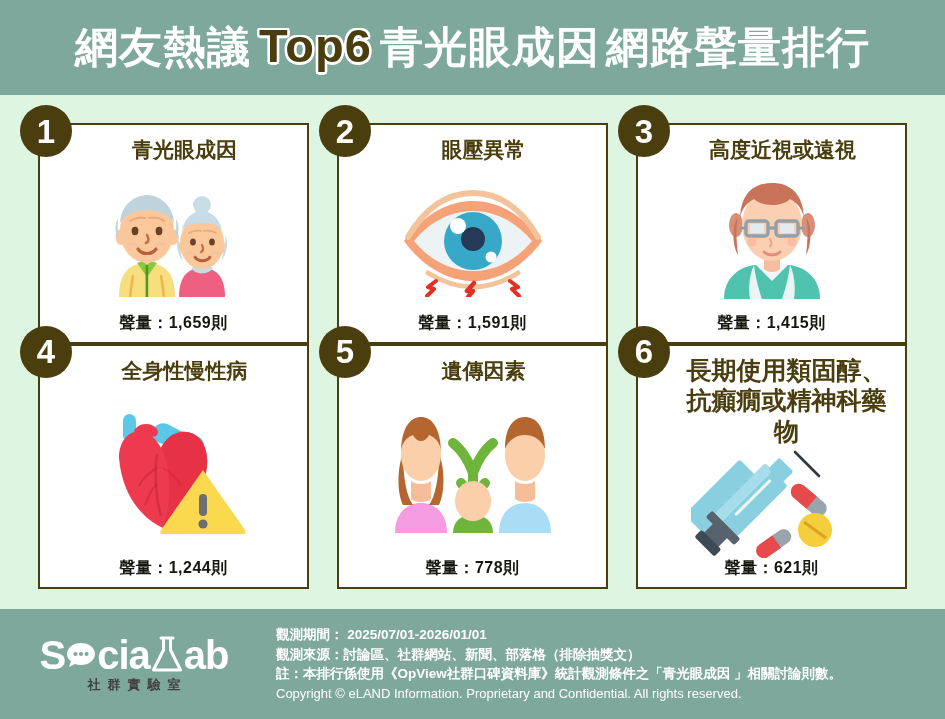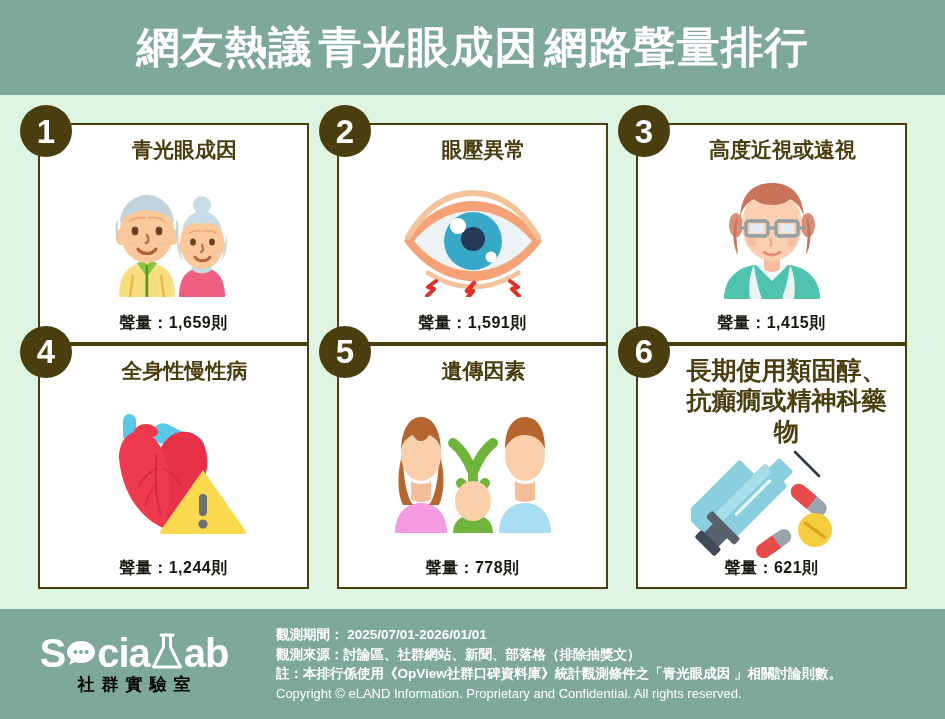--- a/index.html
+++ b/index.html
@@ -81,35 +81,36 @@
   }
   .logo-wrap {
     width:262px; display:flex; flex-direction:column;
     align-items:center; justify-content:center; padding-left:6px;
   }
   .logo-main {
     display:flex; align-items:center; color:#fff;
     font-size:40px; font-weight:bold; letter-spacing:-1px; line-height:1;
   }
   .logo-sub {
-    color:#000000; font-size:17px; letter-spacing:7px;
+    color:#404040; font-size:13px; letter-spacing:7px;
     padding-left:7px; font-weight:bold;
   }
   .notes { flex:1; padding-left:6px; padding-right:10px; color:#FFFFFF;margin-left:8px; }
   .note-line { font-size:13.5px; line-height:1.47; white-space:nowrap; font-weight:bold; }
   .note-line.copy { font-weight:normal; font-size:13px; }
 </style>
 </head>
 <body>
 
 <div class="page">
 
   <div class="header">
     <div class="header-title">
       <span class="seg">網友熱議</span>
+      <span class="accent">Top6</span>
       <span class="seg">青光眼成因</span>
       <span class="seg">網路聲量排行</span>
     </div>
   </div>
 
   <div class="grid">
 
     <div class="cell">
       <div class="card">
         <div class="badge">1</div>

